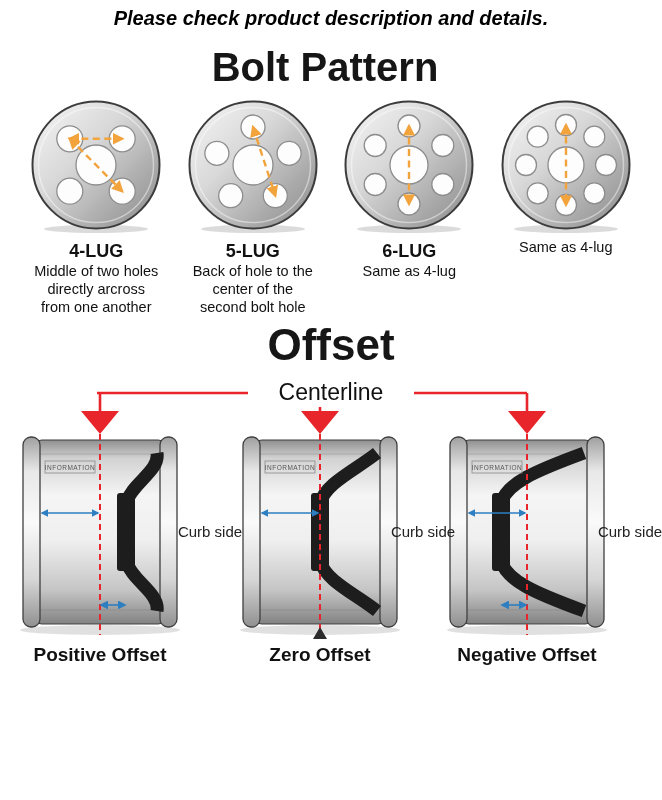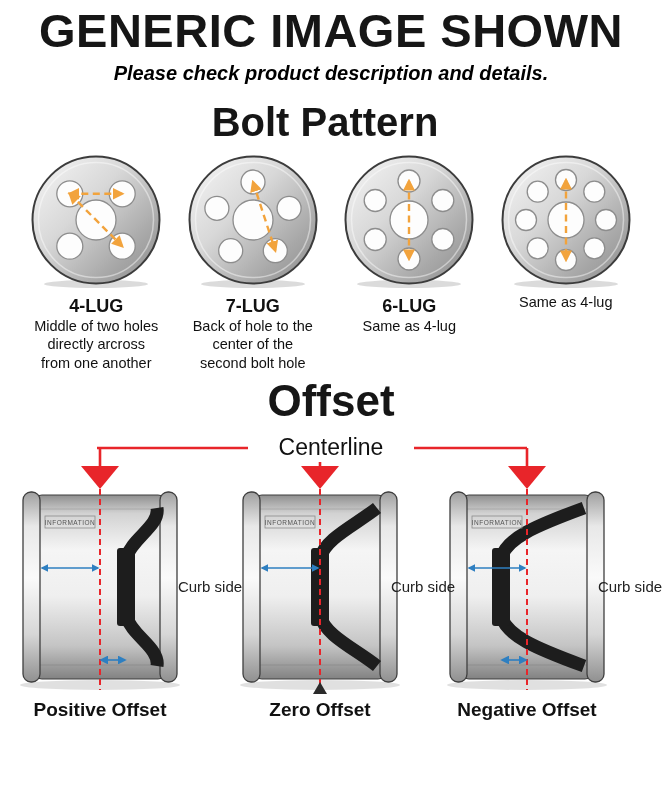--- a/index.html
+++ b/index.html
@@ -73,21 +73,20 @@
       <path d="M0,0 L10,5 L0,10 z" fill="#f2a33c"></path>
     </marker>
     <marker id="arrB" viewBox="0 0 10 10" refX="8" refY="5" markerWidth="5.5" markerHeight="5.5" orient="auto-start-reverse">
       <path d="M0,0 L10,5 L0,10 z" fill="#2e7fc1"></path>
     </marker>
   </defs>
 </svg>
 
 <div class="page">
 
-  <h1 class="main-title">GENERIC IMAGE SHOWN</h1>
   <div class="note">Please check product description and details.</div>
 
   <h2 class="section-title">Bolt Pattern</h2>
 
   <div class="bolt-row">
       <div class="bolt-col"><svg width="138" height="138" viewBox="0 0 138 138">
     <ellipse cx="69" cy="133" rx="52" ry="4" fill="#000" opacity="0.14"></ellipse>
     <circle cx="69" cy="69" r="63.5" fill="url(#wheelGrad)" stroke="#3c3c3c" stroke-width="2"></circle>
     <circle cx="69" cy="69" r="57.5" fill="none" stroke="#ffffff" stroke-opacity="0.45" stroke-width="1.5"></circle>
     <circle cx="95.2" cy="42.8" r="13" fill="#fdfdfd" stroke="#8d8d8d" stroke-width="1.3"></circle>
@@ -102,21 +101,21 @@
     <ellipse cx="69" cy="133" rx="52" ry="4" fill="#000" opacity="0.14"></ellipse>
     <circle cx="69" cy="69" r="63.5" fill="url(#wheelGrad)" stroke="#3c3c3c" stroke-width="2"></circle>
     <circle cx="69" cy="69" r="57.5" fill="none" stroke="#ffffff" stroke-opacity="0.45" stroke-width="1.5"></circle>
     <circle cx="69.0" cy="31.0" r="12" fill="#fdfdfd" stroke="#8d8d8d" stroke-width="1.3"></circle>
           <circle cx="105.1" cy="57.3" r="12" fill="#fdfdfd" stroke="#8d8d8d" stroke-width="1.3"></circle>
           <circle cx="91.3" cy="99.7" r="12" fill="#fdfdfd" stroke="#8d8d8d" stroke-width="1.3"></circle>
           <circle cx="46.7" cy="99.7" r="12" fill="#fdfdfd" stroke="#8d8d8d" stroke-width="1.3"></circle>
           <circle cx="32.9" cy="57.3" r="12" fill="#fdfdfd" stroke="#8d8d8d" stroke-width="1.3"></circle>
     <circle cx="69" cy="69" r="20" fill="#fdfdfd" stroke="#8d8d8d" stroke-width="1.3"></circle>
     <line x1="69.0" y1="31.0" x2="91.3" y2="99.7" stroke="#f2a33c" stroke-width="2.4" stroke-dasharray="7 4.5" marker-start="url(#arrO)" marker-end="url(#arrO)"></line>
-  </svg><div class="lug-label">7-LUG</div><div class="lug-desc">Back of hole to the center of the second bolt hole</div></div>
+  </svg><div class="lug-label">5-LUG</div><div class="lug-desc">Back of hole to the center of the second bolt hole</div></div>
       <div class="bolt-col"><svg width="138" height="138" viewBox="0 0 138 138">
     <ellipse cx="69" cy="133" rx="52" ry="4" fill="#000" opacity="0.14"></ellipse>
     <circle cx="69" cy="69" r="63.5" fill="url(#wheelGrad)" stroke="#3c3c3c" stroke-width="2"></circle>
     <circle cx="69" cy="69" r="57.5" fill="none" stroke="#ffffff" stroke-opacity="0.45" stroke-width="1.5"></circle>
     <circle cx="69.0" cy="30.0" r="11" fill="#fdfdfd" stroke="#8d8d8d" stroke-width="1.3"></circle>
           <circle cx="102.8" cy="49.5" r="11" fill="#fdfdfd" stroke="#8d8d8d" stroke-width="1.3"></circle>
           <circle cx="102.8" cy="88.5" r="11" fill="#fdfdfd" stroke="#8d8d8d" stroke-width="1.3"></circle>
           <circle cx="69.0" cy="108.0" r="11" fill="#fdfdfd" stroke="#8d8d8d" stroke-width="1.3"></circle>
           <circle cx="35.2" cy="88.5" r="11" fill="#fdfdfd" stroke="#8d8d8d" stroke-width="1.3"></circle>
           <circle cx="35.2" cy="49.5" r="11" fill="#fdfdfd" stroke="#8d8d8d" stroke-width="1.3"></circle>

